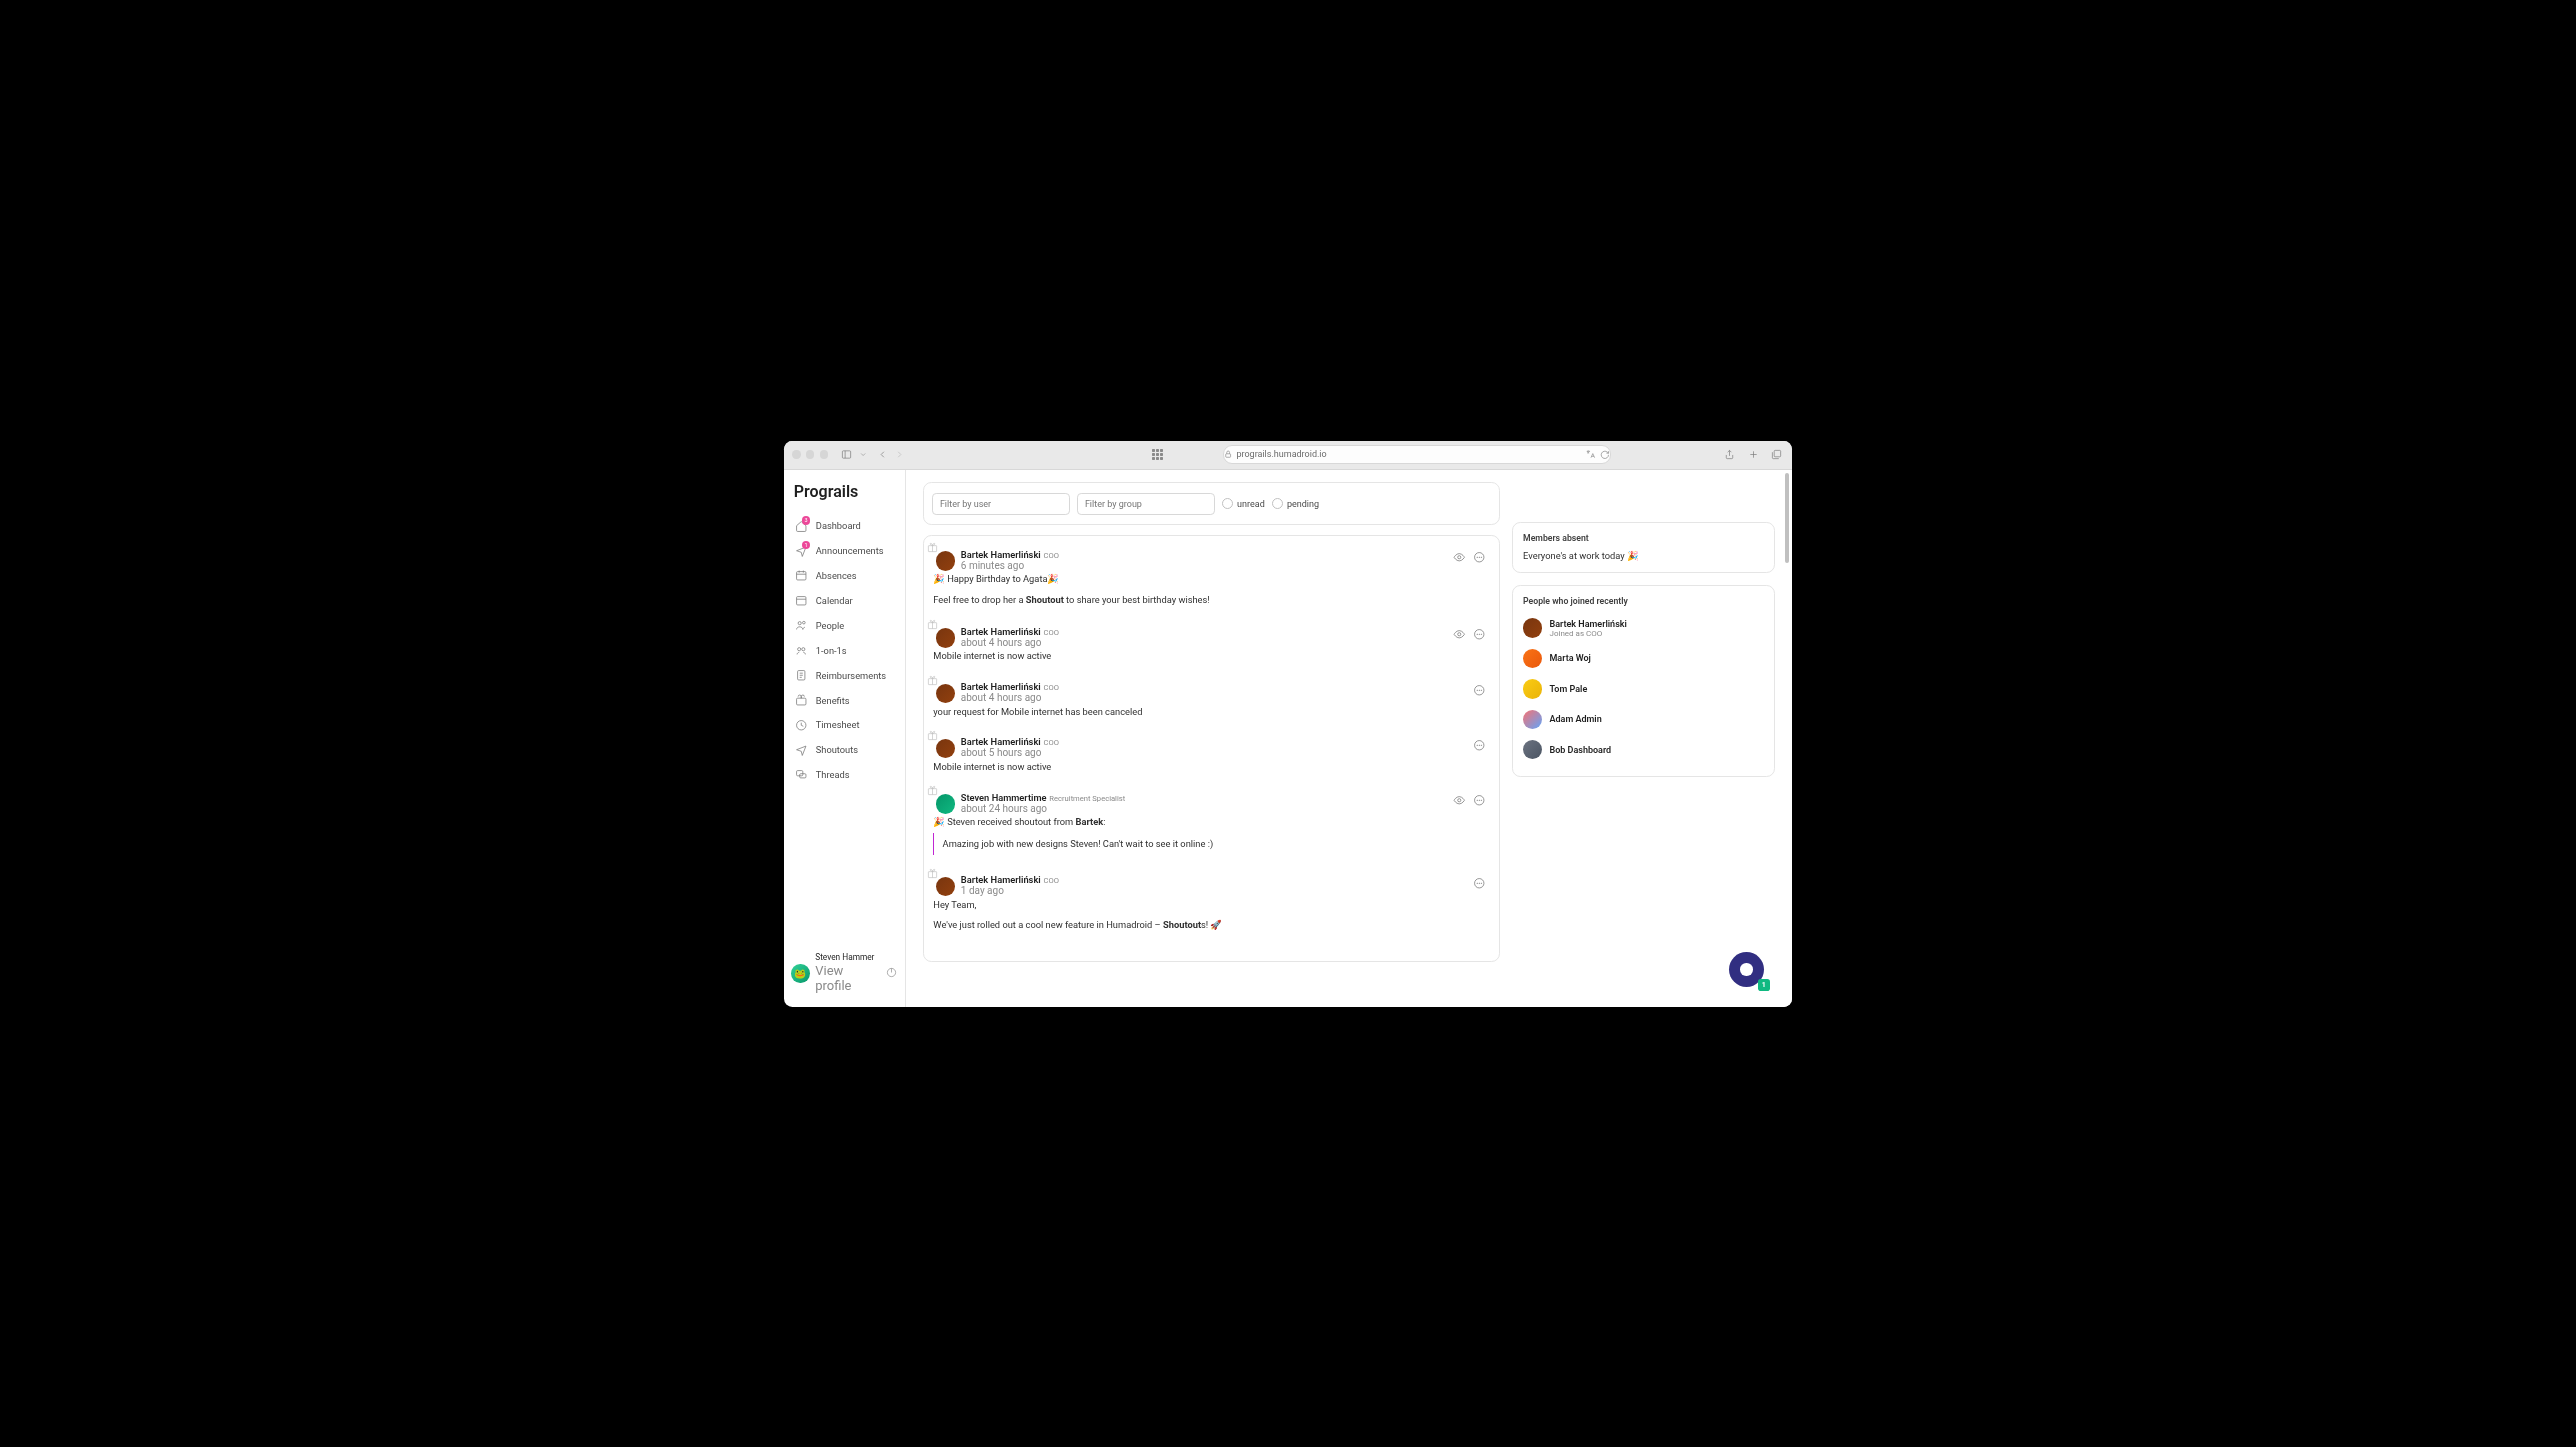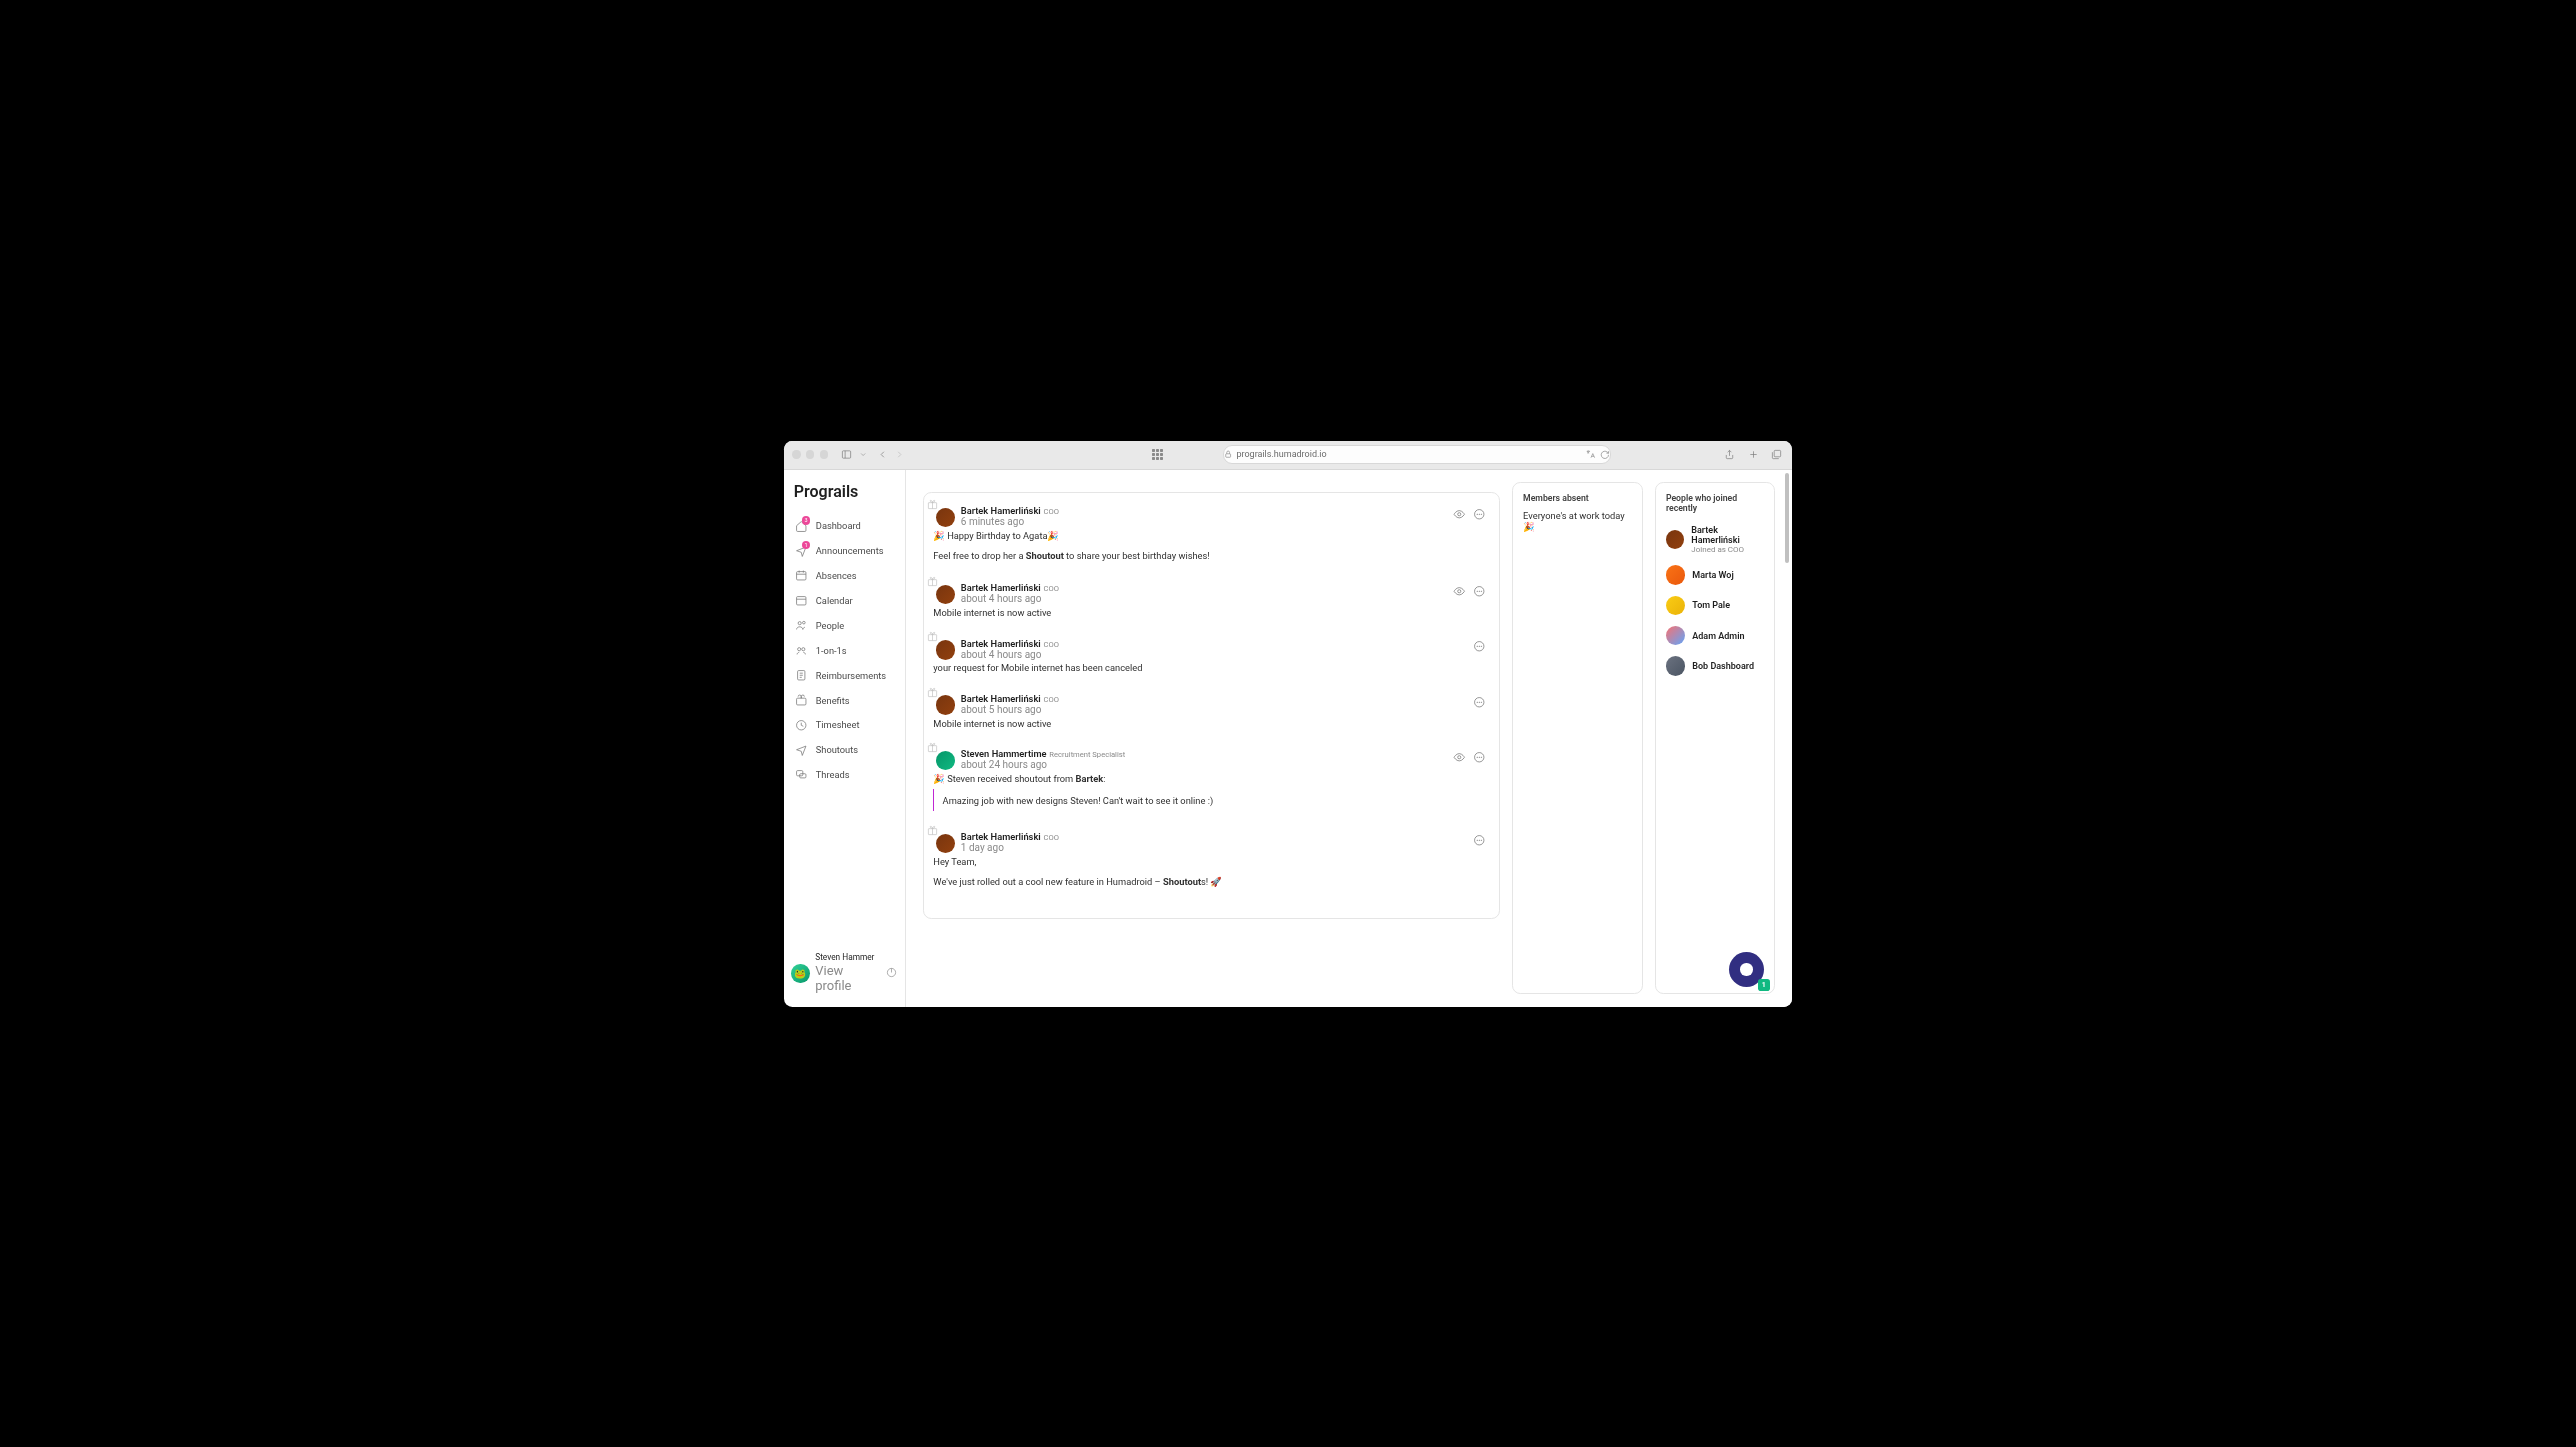--- a/index.html
+++ b/index.html
@@ -35,21 +35,21 @@
 .avatar-sm { width:19.4px; height:19.4px; border-radius:50%; background:linear-gradient(135deg,#34d399,#059669); display:flex; align-items:center; justify-content:center; font-size:9.7px; }
 .profile-row .info { line-height:1.2; overflow:hidden; }
 .profile-row .name { font-size:8.3px; color:#1f1f1f; white-space:nowrap; text-overflow:ellipsis; overflow:hidden; max-width:62px; }
 .profile-row .sub { font-size:13px; color:#8a8a8a; }
 .power { width:12.5px; height:12.5px; margin-left:auto; color:#8a8a8a; }
 .power svg { width:11px; height:11px; stroke:currentColor; fill:none; stroke-width:1.5; }
 
 
 .main { flex:1; display:flex; overflow-y:auto; padding:12.5px 16.6px; gap:12.5px; background:#fff; }
 .feed-col { flex:1; display:flex; flex-direction:column; }
-.side-col { width:263px; display:flex; flex-direction:row; gap:12.5px; }
+.side-col { width:263px; display:flex; flex-direction:column; gap:12.5px;margin-top:40px; }
 
 .filter-bar { border:0.7px solid #e5e5e5; border-radius:8.3px; padding:9.7px 8.3px; display:flex; align-items:center; gap:7px; }
 .filter-input { height:22px; border:0.7px solid #d8d8d8; border-radius:4.2px; padding:0 7px; font-size:9px; color:#8a8a8a; background:#fff; width:138px; }
 .chk { display:flex; align-items:center; gap:4.2px; font-size:9px; color:#4a4a4a; }
 .chk .box { width:11px; height:11px; border:1px solid #c0c0c0; border-radius:50%; }
 
 .feed { border:0.7px solid #e5e5e5; border-radius:8.3px; margin-top:9.7px; padding:5.5px 9.7px 16.6px; }
 .post { padding:7px 0 12.5px; font-size:9.3px; color:#303030; position:relative; }
 .post-header { display:flex; align-items:flex-start; gap:5.5px; }
 .post-avwrap { position:relative; width:22px; height:22px; }
@@ -284,20 +284,32 @@
         </div>
         <div class="power"><svg viewBox="0 0 24 24">
               <circle cx="12" cy="12" r="9"></circle>
               <line x1="12" y1="3" x2="12" y2="12"></line>
             </svg></div>
       </div>
     </div>
 
     <div class="main">
       <div class="feed-col">
+        <div class="filter-bar">
+          <input class="filter-input" placeholder="Filter by user" style="">
+          <input class="filter-input" placeholder="Filter by group" style="">
+          <label class="chk">
+              <span class="box"></span>
+              <span>unread</span>
+            </label>
+          <label class="chk">
+              <span class="box"></span>
+              <span>pending</span>
+            </label>
+        </div>
 
         <div class="feed" id="feed">
             <div class="post">
     <div class="post-header">
       <div class="post-avwrap">
         <span class="gift"><svg viewBox="0 0 24 24">
                       <rect x="3" y="8" width="18" height="13" rx="1"></rect>
                       <line x1="12" y1="8" x2="12" y2="21"></line>
                       <path d="M12 8c0-3 2-5 4-5s2 3-4 5M12 8c0-3-2-5-4-5s-2 3 4 5"></path>
                     </svg></span>

